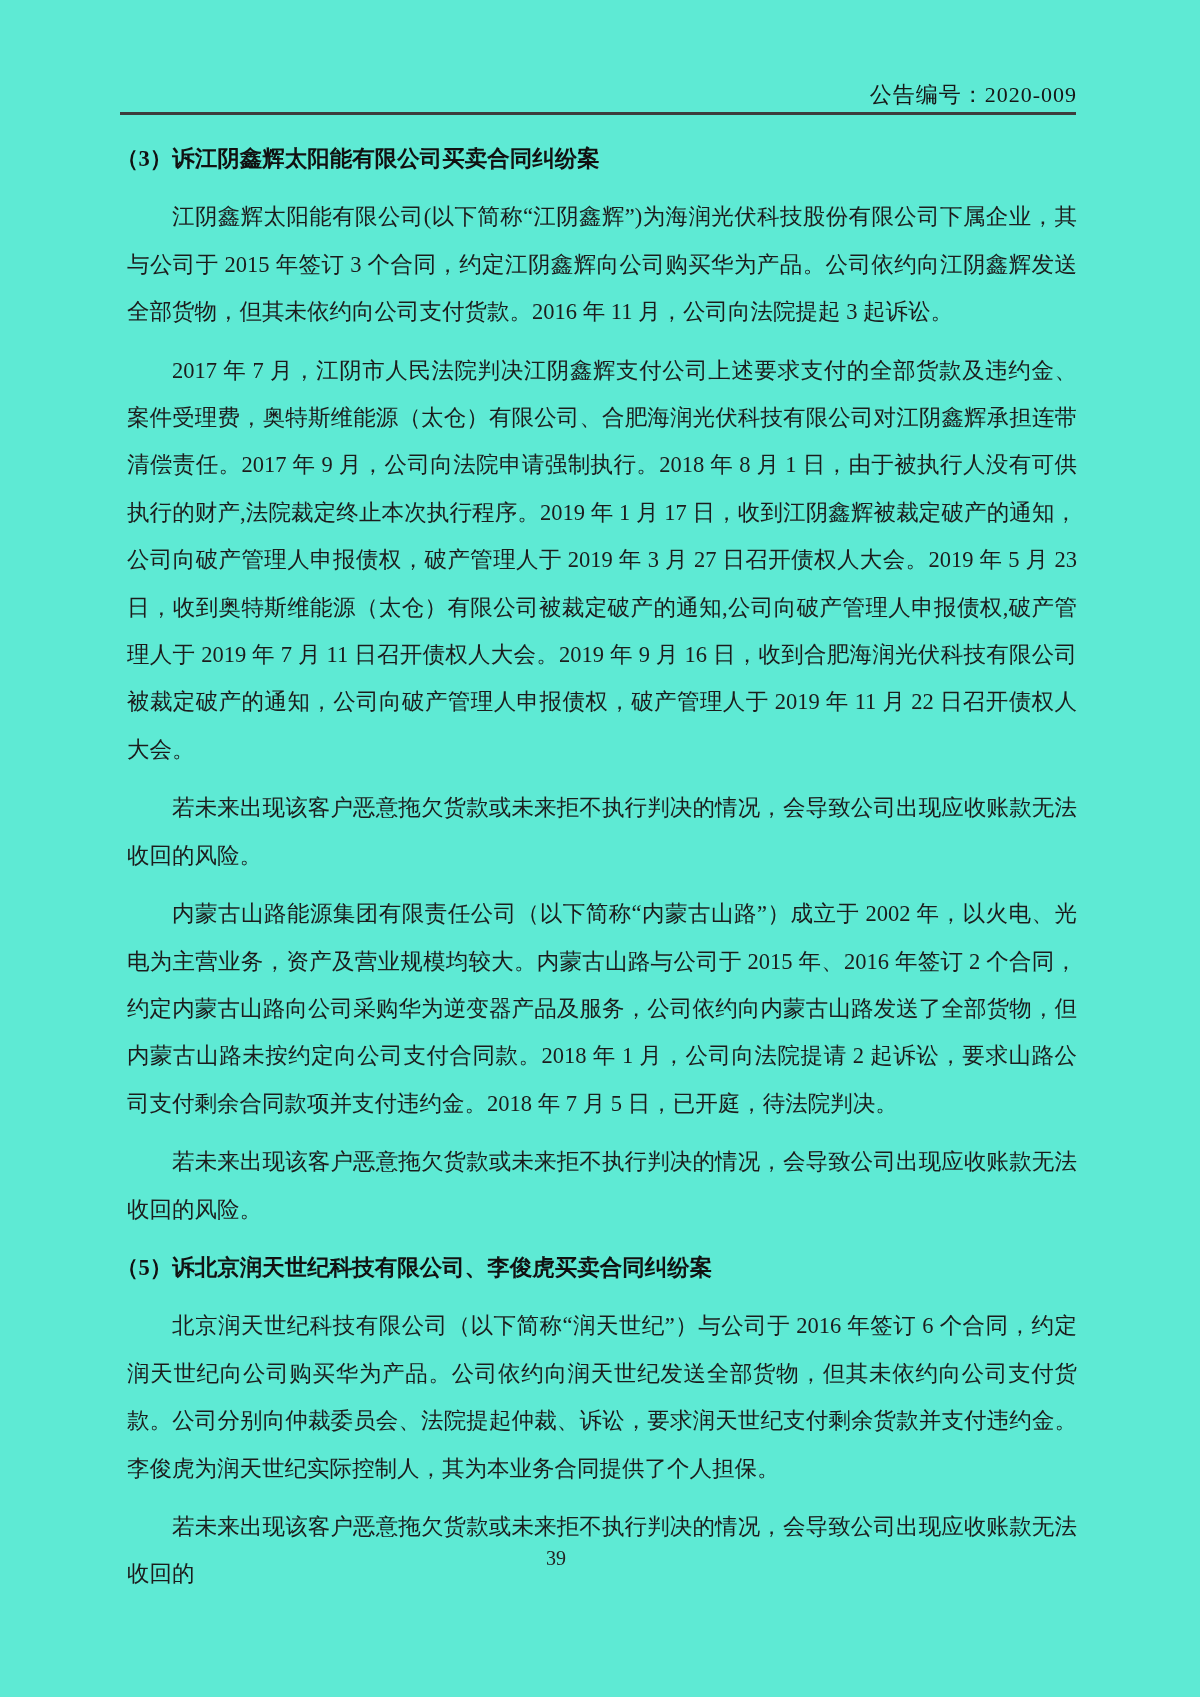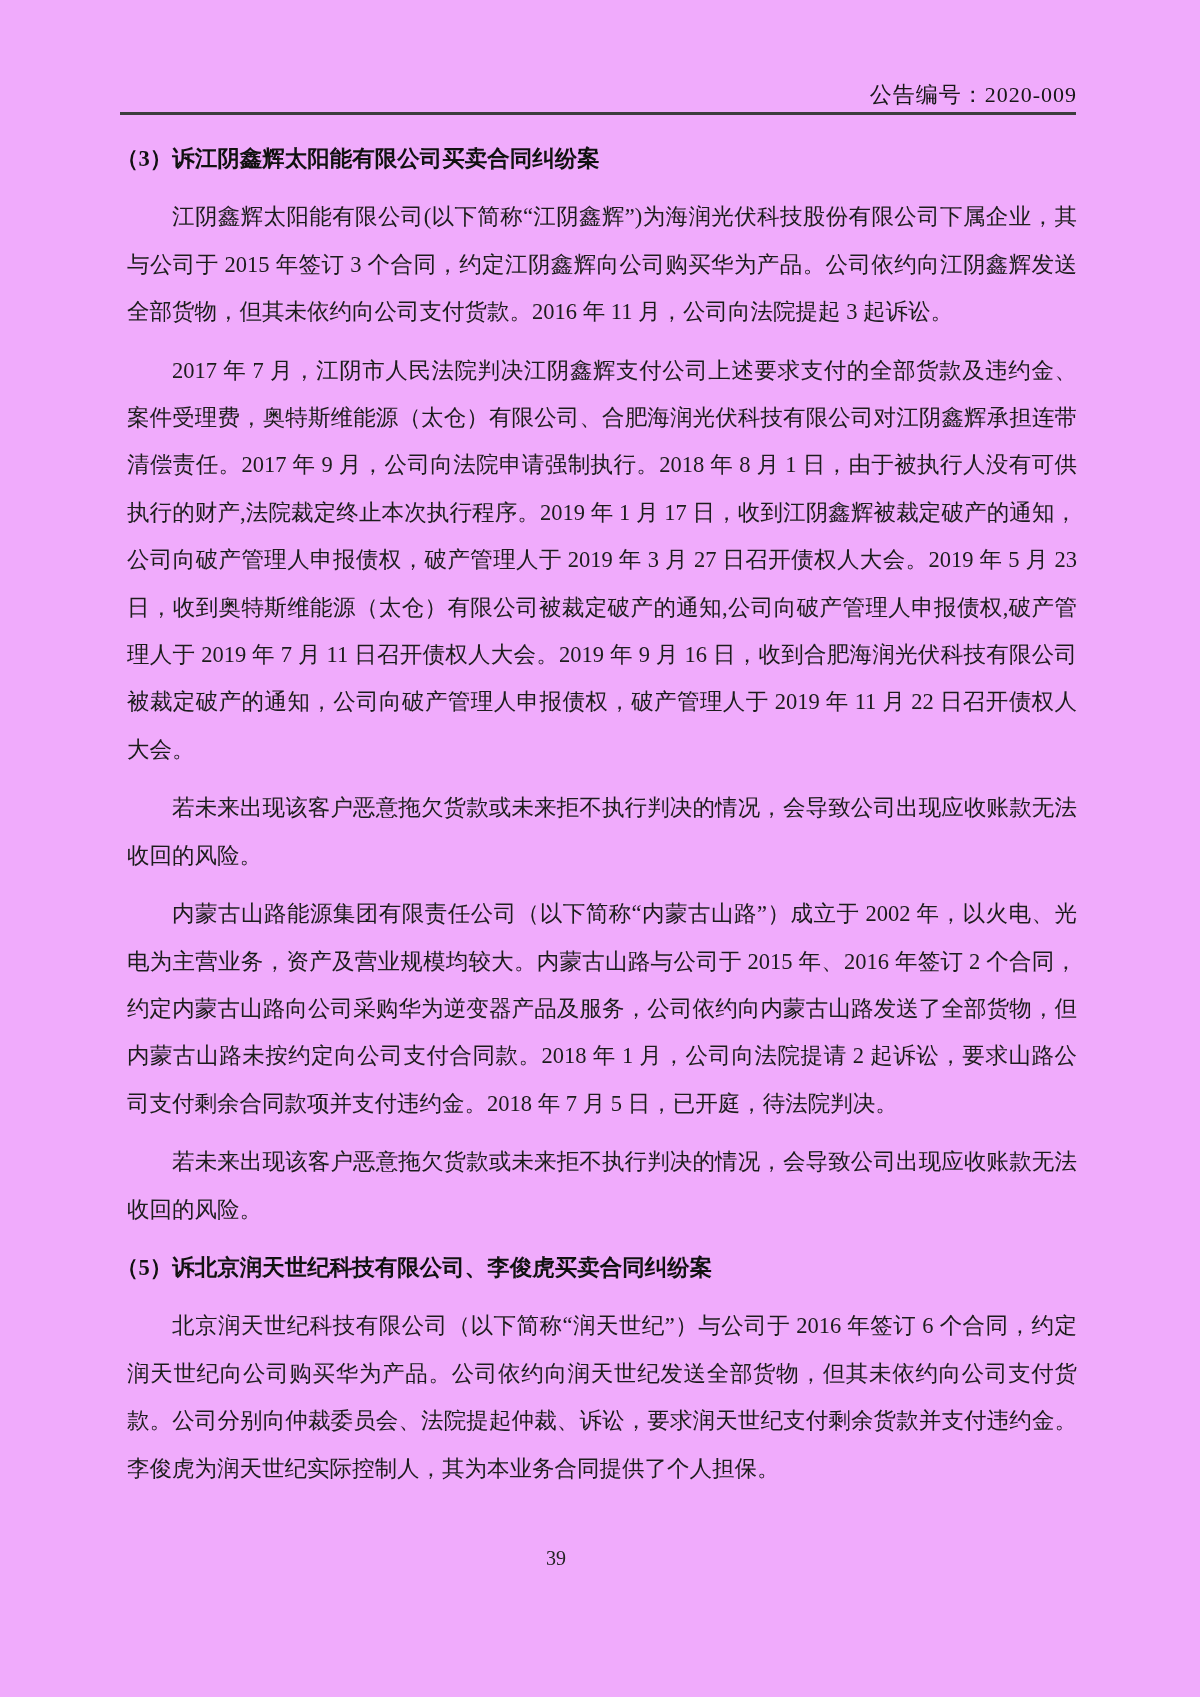--- a/index.html
+++ b/index.html
@@ -4,21 +4,21 @@
 <style>
   html, body {
     margin: 0;
     padding: 0;
     background: #ffffff;
   }
   .page {
     position: relative;
     width: 1200px;
     height: 1697px;
-    background: #f0abfc;
+    background: #5eead4;
     overflow: hidden;
     font-family: "Liberation Serif", "DejaVu Serif", serif;
     color: #1b1b1b;
   }
   .page-header {
     position: absolute;
     top: 80px;
     right: 123px;
     font-size: 22px;
     letter-spacing: 1px;
@@ -88,20 +88,21 @@
     </section>
 
     <section>
       <p>内蒙古山路能源集团有限责任公司（以下简称“内蒙古山路”）成立于 2002 年，以火电、光电为主营业务，资产及营业规模均较大。内蒙古山路与公司于 2015 年、2016 年签订 2 个合同，约定内蒙古山路向公司采购华为逆变器产品及服务，公司依约向内蒙古山路发送了全部货物，但内蒙古山路未按约定向公司支付合同款。2018 年 1 月，公司向法院提请 2 起诉讼，要求山路公司支付剩余合同款项并支付违约金。2018 年 7 月 5 日，已开庭，待法院判决。</p>
       <p>若未来出现该客户恶意拖欠货款或未来拒不执行判决的情况，会导致公司出现应收账款无法收回的风险。</p>
     </section>
 
     <section>
       <h2>（5）诉北京润天世纪科技有限公司、李俊虎买卖合同纠纷案</h2>
       <p>北京润天世纪科技有限公司（以下简称“润天世纪”）与公司于 2016 年签订 6 个合同，约定润天世纪向公司购买华为产品。公司依约向润天世纪发送全部货物，但其未依约向公司支付货款。公司分别向仲裁委员会、法院提起仲裁、诉讼，要求润天世纪支付剩余货款并支付违约金。李俊虎为润天世纪实际控制人，其为本业务合同提供了个人担保。</p>
+      <p>若未来出现该客户恶意拖欠货款或未来拒不执行判决的情况，会导致公司出现应收账款无法收回的</p>
     </section>
 
   </div>
 
   <div class="page-footer">
     <span>39</span>
   </div>
 
 </div>
 

